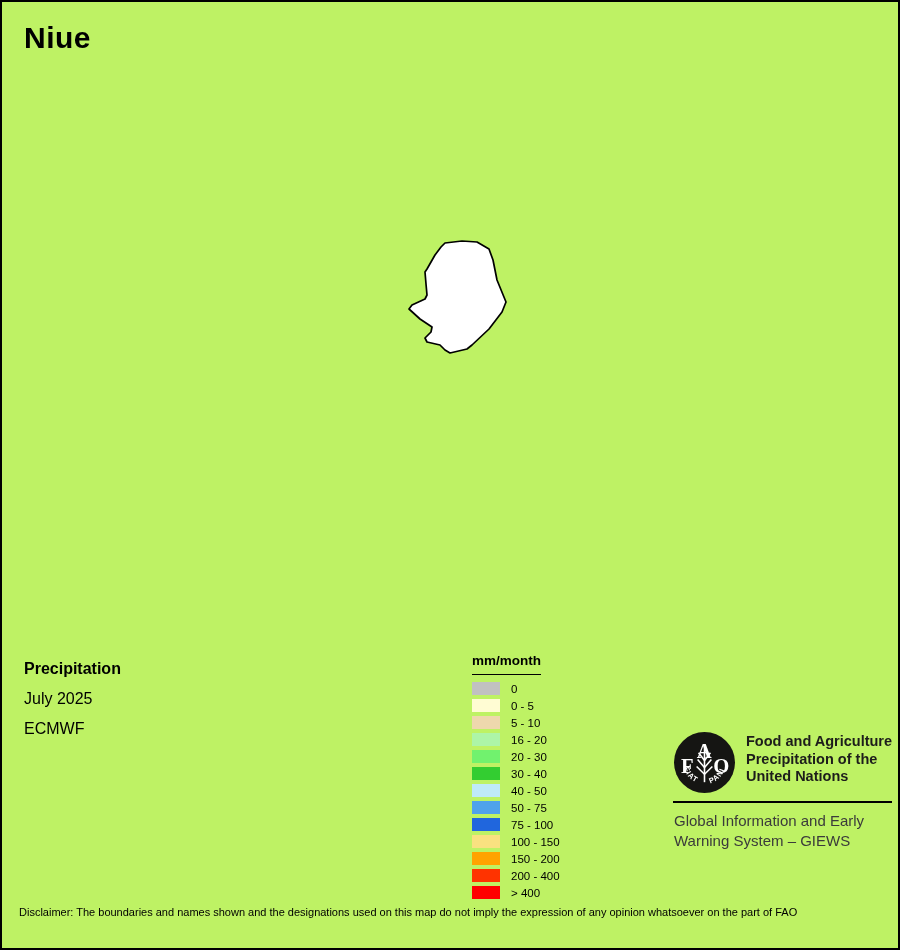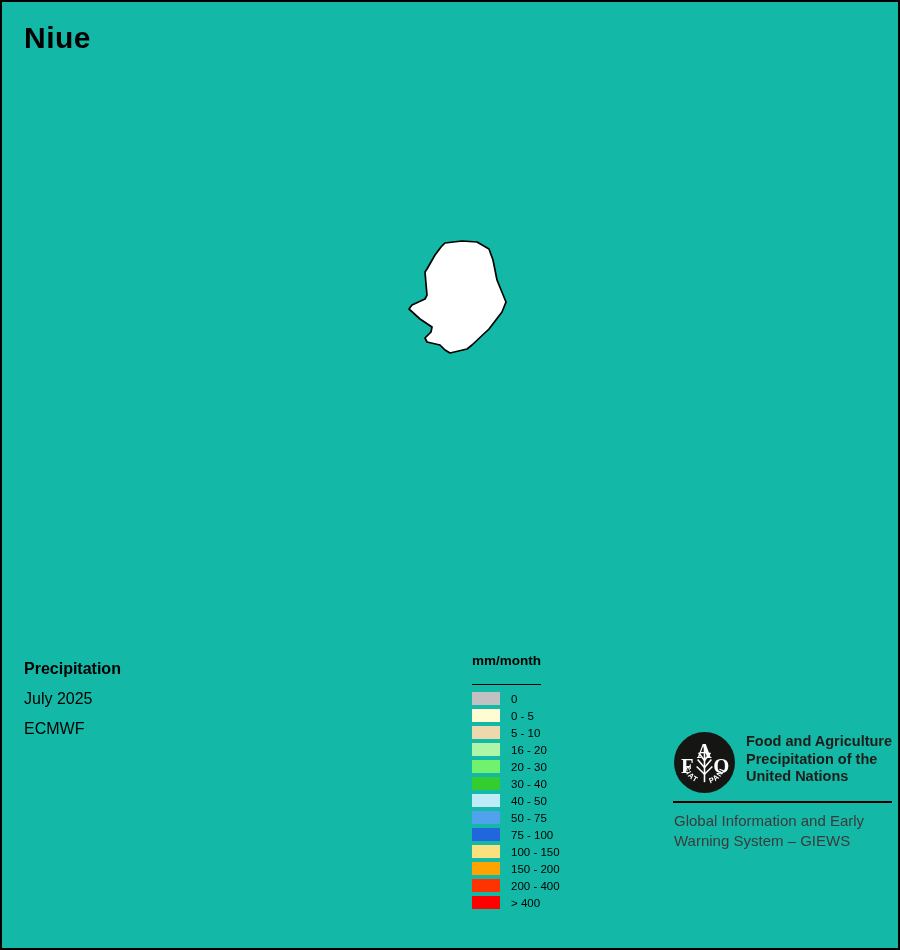--- a/index.html
+++ b/index.html
@@ -1,20 +1,20 @@
 <!DOCTYPE html>
 <html><head>
 <meta charset="utf-8">
 <style>
   * { margin: 0; padding: 0; box-sizing: border-box; }
   html, body { background: #e8e8e8; }
   .canvas {
     position: relative;
     width: 900px; height: 950px;
-    background: #14b8a6;
+    background: #bef264;
     border: 2px solid #000000;
     font-family: "Liberation Sans", sans-serif;
     color: #000;
     overflow: hidden;
   }
   .page-title {
     position: absolute; left: 22px; top: 19px;
     font-size: 30px; font-weight: bold; letter-spacing: 0.5px;
   }
   .map-svg { position: absolute; left: 400px; top: 228px; }
@@ -24,21 +24,21 @@
     font-size: 16px; line-height: 30px;
   }
   .info-param { font-weight: bold; }
 
   .legend {
     position: absolute; left: 470px; top: 649px;
   }
   .legend-title {
     display: inline-block;
     font-size: 13.5px; font-weight: bold;
-    border-bottom: 1.5px solid #000; padding-bottom: 16px;
+    border-bottom: 1.5px solid #000; padding-bottom: 6px;
     margin-bottom: 5px;
   }
   .legend-row {
     display: flex; align-items: center; height: 17px;
   }
   .swatch {
     display: inline-block; width: 28px; height: 12.5px;
     flex: 0 0 auto;
   }
   .legend-label {
@@ -177,15 +177,16 @@
       <div>United Nations</div>
     </div>
     <div class="fao-sep"></div>
     <div class="giews">
       <div>Global Information and Early</div>
       <div>Warning System – GIEWS</div>
     </div>
   </div>
 
   <div class="disclaimer">
+    <div>Disclaimer: The boundaries and names shown and the designations used on this map do not imply the expression of any opinion whatsoever on the part of FAO</div>
   </div>
 
 </div>
 
 </body></html>

